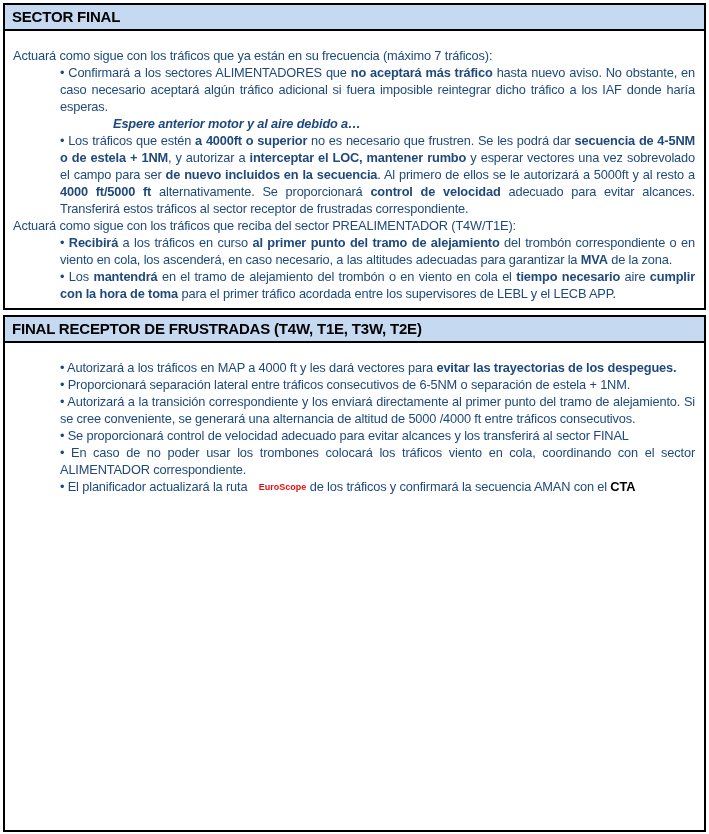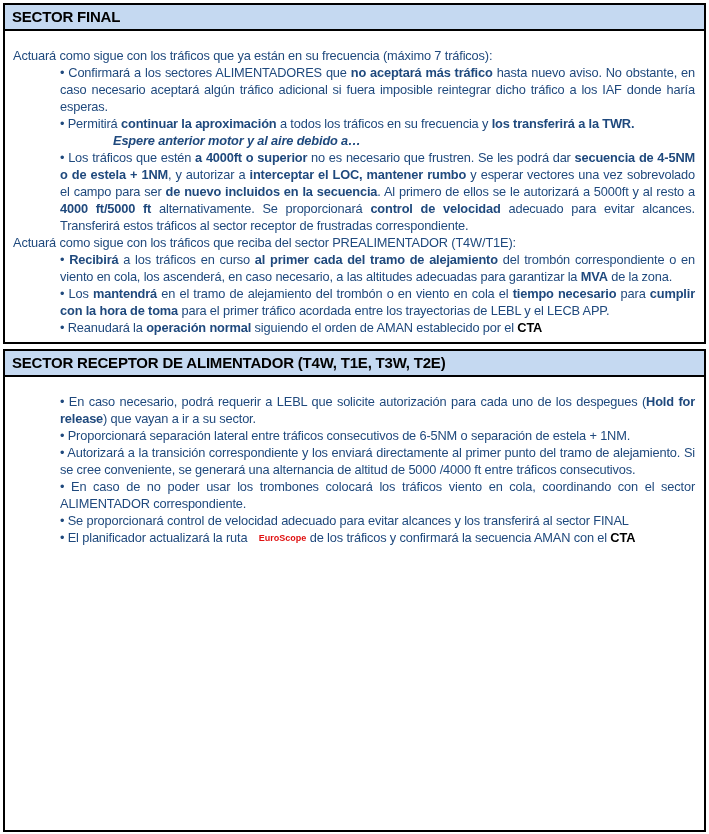--- a/index.html
+++ b/index.html
@@ -52,35 +52,33 @@
 </head>
 <body>
 
 <div class="page">
 
   <div class="section">
     <div class="section-header">SECTOR FINAL</div>
     <div class="section-body">
         <p class="para ind-0"><span>Actuará como sigue con los tráficos que ya están en su frecuencia (máximo 7 tráficos):</span></p>
         <p class="para ind-1"><span>• Confirmará a los sectores ALIMENTADORES que </span><span class="run-b">no aceptará más tráfico</span><span> hasta nuevo aviso. No obstante, en caso necesario aceptará algún tráfico adicional si fuera imposible reintegrar dicho tráfico a los IAF donde haría esperas.</span></p>
-        <p class="para ind-1"><span>• Permitirá </span><span class="run-b">continuar la aproximación</span><span> a todos los tráficos en su frecuencia y </span><span class="run-b">los transferirá a la TWR.</span></p>
         <p class="para ind-2"><span class="run-b run-i">Espere anterior motor y al aire debido a…</span></p>
         <p class="para ind-1"><span>• Los tráficos que estén </span><span class="run-b">a 4000ft o superior</span><span> no es necesario que frustren. Se les podrá dar </span><span class="run-b">secuencia de 4-5NM o de estela + 1NM</span><span>, y autorizar a </span><span class="run-b">interceptar el LOC, mantener rumbo</span><span> y esperar vectores una vez sobrevolado el campo para ser </span><span class="run-b">de nuevo incluidos en la secuencia</span><span>. Al primero de ellos se le autorizará a 5000ft y al resto a </span><span class="run-b">4000 ft/5000 ft</span><span> alternativamente. Se proporcionará </span><span class="run-b">control de velocidad</span><span> adecuado para evitar alcances. Transferirá estos tráficos al sector receptor de frustradas correspondiente.</span></p>
         <p class="para ind-0"><span>Actuará como sigue con los tráficos que reciba del sector PREALIMENTADOR (T4W/T1E):</span></p>
-        <p class="para ind-1"><span>• </span><span class="run-b">Recibirá</span><span> a los tráficos en curso </span><span class="run-b">al primer cada del tramo de alejamiento</span><span> del trombón correspondiente o en viento en cola, los ascenderá, en caso necesario, a las altitudes adecuadas para garantizar la </span><span class="run-b">MVA</span><span> de la zona.</span></p>
-        <p class="para ind-1"><span>• Los </span><span class="run-b">mantendrá</span><span> en el tramo de alejamiento del trombón o en viento en cola el </span><span class="run-b">tiempo necesario</span><span> para </span><span class="run-b">cumplir con la hora de toma</span><span> para el primer tráfico acordada entre los trayectorias de LEBL y el LECB APP.</span></p>
-        <p class="para ind-1"><span>• Reanudará la </span><span class="run-b">operación normal</span><span> siguiendo el orden de AMAN establecido por el </span><span class="run-b run-black">CTA</span></p>
+        <p class="para ind-1"><span>• </span><span class="run-b">Recibirá</span><span> a los tráficos en curso </span><span class="run-b">al primer punto del tramo de alejamiento</span><span> del trombón correspondiente o en viento en cola, los ascenderá, en caso necesario, a las altitudes adecuadas para garantizar la </span><span class="run-b">MVA</span><span> de la zona.</span></p>
+        <p class="para ind-1"><span>• Los </span><span class="run-b">mantendrá</span><span> en el tramo de alejamiento del trombón o en viento en cola el </span><span class="run-b">tiempo necesario</span><span> aire </span><span class="run-b">cumplir con la hora de toma</span><span> para el primer tráfico acordada entre los supervisores de LEBL y el LECB APP.</span></p>
       </div>
   </div>
 
   <div class="section grow">
-    <div class="section-header">SECTOR RECEPTOR DE ALIMENTADOR (T4W, T1E, T3W, T2E)</div>
+    <div class="section-header">FINAL RECEPTOR DE FRUSTRADAS (T4W, T1E, T3W, T2E)</div>
     <div class="section-body">
-        <p class="para ind-1"><span>• En caso necesario, podrá requerir a LEBL que solicite autorización para cada uno de los despegues (</span><span class="run-b">Hold for release</span><span>) que vayan a ir a su sector.</span></p>
+        <p class="para ind-1"><span>• Autorizará a los tráficos en MAP a 4000 ft y les dará vectores para </span><span class="run-b">evitar las trayectorias de los despegues.</span></p>
         <p class="para ind-1"><span>• Proporcionará separación lateral entre tráficos consecutivos de 6-5NM o separación de estela + 1NM.</span></p>
         <p class="para ind-1"><span>• Autorizará a la transición correspondiente y los enviará directamente al primer punto del tramo de alejamiento. Si se cree conveniente, se generará una alternancia de altitud de 5000 /4000 ft entre tráficos consecutivos.</span></p>
+        <p class="para ind-1"><span>• Se proporcionará control de velocidad adecuado para evitar alcances y los transferirá al sector FINAL</span></p>
         <p class="para ind-1"><span>• En caso de no poder usar los trombones colocará los tráficos viento en cola, coordinando con el sector ALIMENTADOR correspondiente.</span></p>
-        <p class="para ind-1"><span>• Se proporcionará control de velocidad adecuado para evitar alcances y los transferirá al sector FINAL</span></p>
         <p class="para ind-1"><span>• El planificador actualizará la ruta </span><span class="run-b run-red">EuroScope</span><span> de los tráficos y confirmará la secuencia AMAN con el </span><span class="run-b run-black">CTA</span></p>
       </div>
   </div>
 
 </div>
 
 </body></html>

